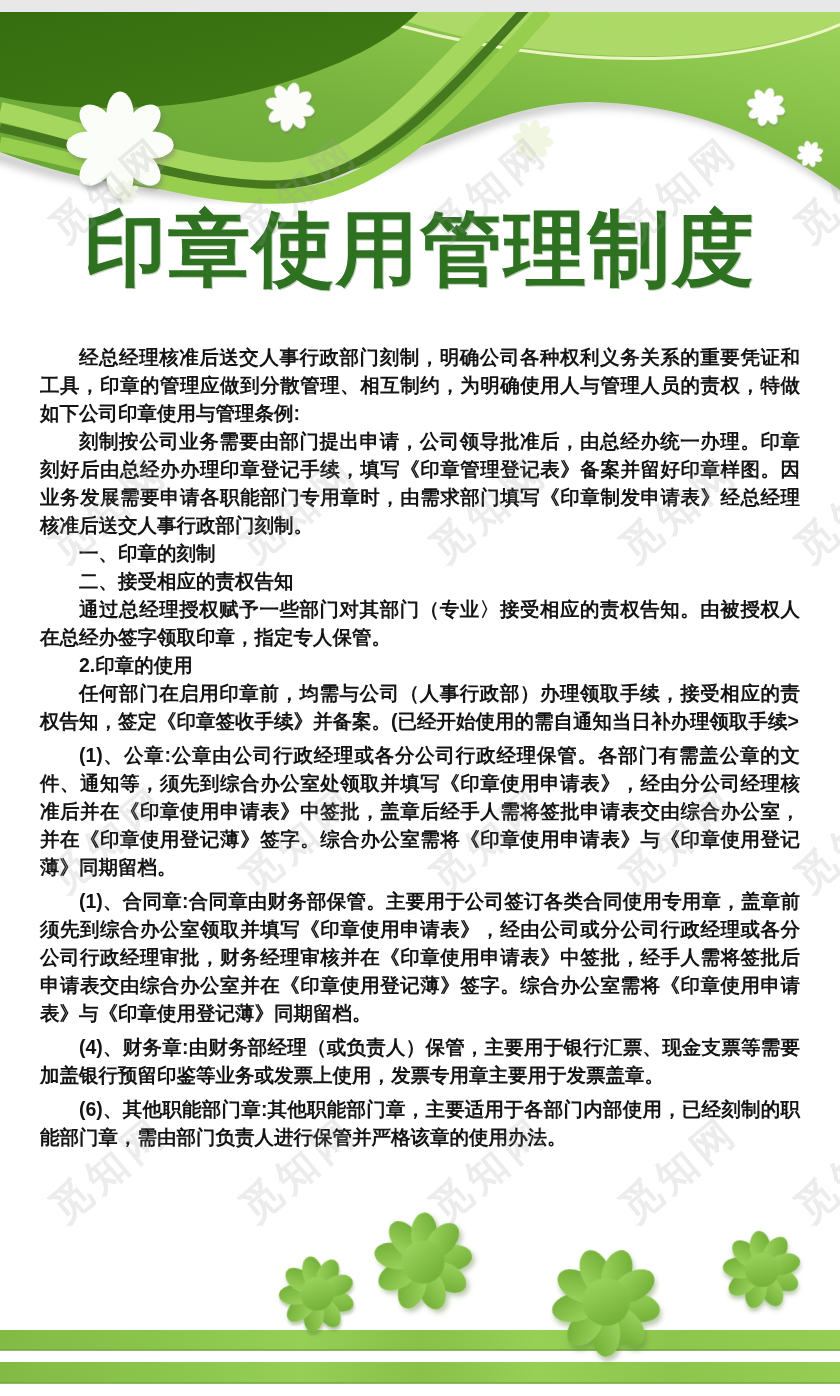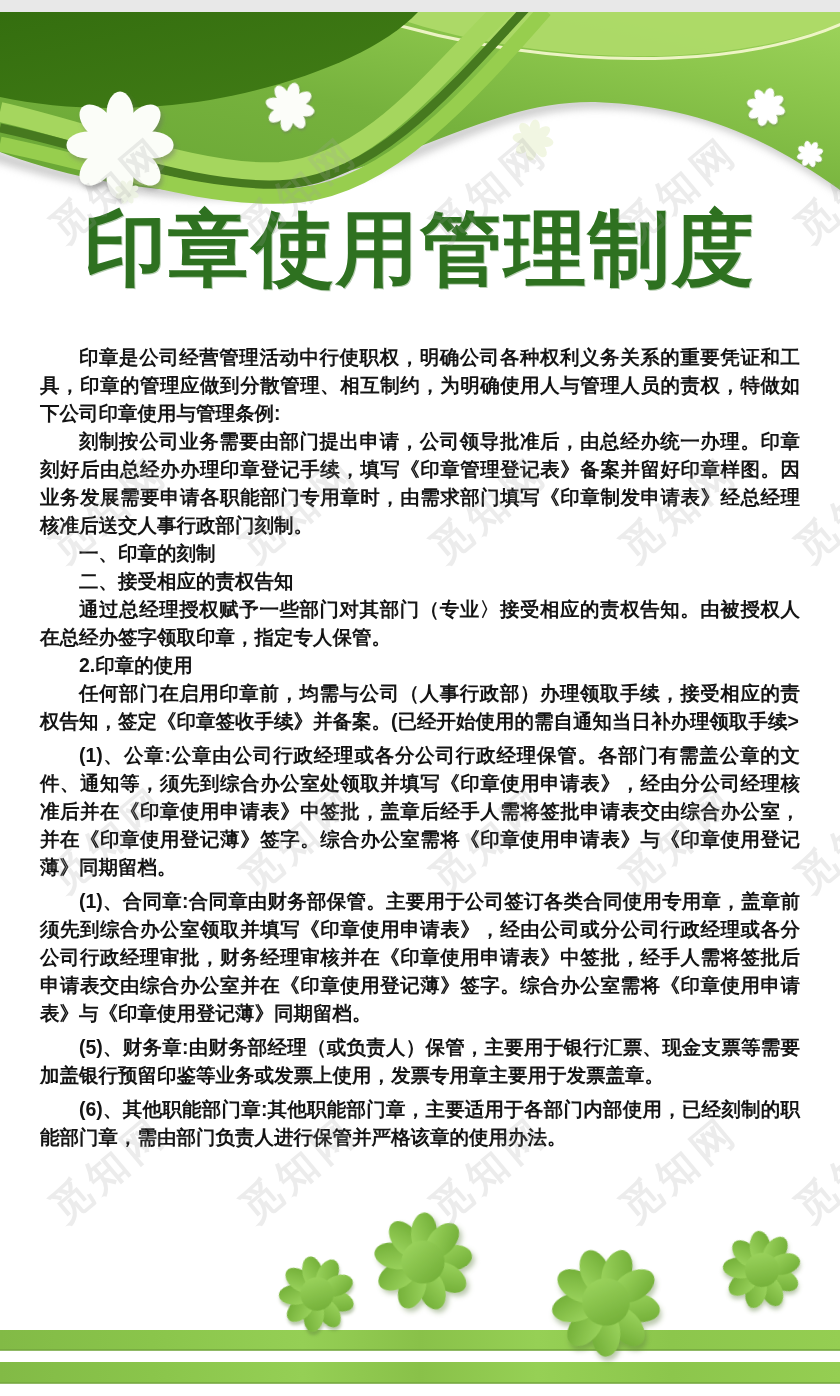--- a/index.html
+++ b/index.html
@@ -87,30 +87,30 @@
     <use href="#flower8" transform="translate(127,180) scale(12) rotate(20)" fill="#eef4e4" opacity="0.9"></use>
     <use href="#flower8" transform="translate(290,95) scale(24) rotate(12)" fill="#fcfdf9" filter="url(#fsh)"></use>
     <use href="#flower8" transform="translate(533,128) scale(20) rotate(8)" fill="#eff5dd" opacity="0.85"></use>
     <use href="#flower8" transform="translate(766,95) scale(19) rotate(15)" fill="#ffffff" filter="url(#fsh)"></use>
     <use href="#flower8" transform="translate(810,142) scale(13) rotate(30)" fill="#ffffff" filter="url(#fsh)"></use>
   </svg>
 
   <h1 class="title">印章使用管理制度</h1>
 
   <div class="content" id="content">
-      <p class="para">印章是公司经营管理活动中行使职权，明确公司各种权利义务关系的重要凭证和工具，印章的管理应做到分散管理、相互制约，为明确使用人与管理人员的责权，特做如下公司印章使用与管理条例:</p>
+      <p class="para">经总经理核准后送交人事行政部门刻制，明确公司各种权利义务关系的重要凭证和工具，印章的管理应做到分散管理、相互制约，为明确使用人与管理人员的责权，特做如下公司印章使用与管理条例:</p>
       <p class="para">刻制按公司业务需要由部门提出申请，公司领导批准后，由总经办统一办理。印章刻好后由总经办办理印章登记手续，填写《印章管理登记表》备案并留好印章样图。因业务发展需要申请各职能部门专用章时，由需求部门填写《印章制发申请表》经总经理核准后送交人事行政部门刻制。</p>
       <p class="para">一、印章的刻制</p>
       <p class="para">二、接受相应的责权告知</p>
       <p class="para">通过总经理授权赋予一些部门对其部门（专业〉接受相应的责权告知。由被授权人在总经办签字领取印章，指定专人保管。</p>
       <p class="para">2.印章的使用</p>
       <p class="para">任何部门在启用印章前，均需与公司（人事行政部）办理领取手续，接受相应的责权告知，签定《印章签收手续》并备案。(已经开始使用的需自通知当日补办理领取手续&gt;</p>
       <p class="para gap">(1)、公章:公章由公司行政经理或各分公司行政经理保管。各部门有需盖公章的文件、通知等，须先到综合办公室处领取并填写《印章使用申请表》，经由分公司经理核准后并在《印章使用申请表》中签批，盖章后经手人需将签批申请表交由综合办公室，并在《印章使用登记薄》签字。综合办公室需将《印章使用申请表》与《印章使用登记薄》同期留档。</p>
       <p class="para gap">(1)、合同章:合同章由财务部保管。主要用于公司签订各类合同使用专用章，盖章前须先到综合办公室领取并填写《印章使用申请表》，经由公司或分公司行政经理或各分公司行政经理审批，财务经理审核并在《印章使用申请表》中签批，经手人需将签批后申请表交由综合办公室并在《印章使用登记薄》签字。综合办公室需将《印章使用申请表》与《印章使用登记薄》同期留档。</p>
-      <p class="para gap">(5)、财务章:由财务部经理（或负责人）保管，主要用于银行汇票、现金支票等需要加盖银行预留印鉴等业务或发票上使用，发票专用章主要用于发票盖章。</p>
+      <p class="para gap">(4)、财务章:由财务部经理（或负责人）保管，主要用于银行汇票、现金支票等需要加盖银行预留印鉴等业务或发票上使用，发票专用章主要用于发票盖章。</p>
       <p class="para gap">(6)、其他职能部门章:其他职能部门章，主要适用于各部门内部使用，已经刻制的职能部门章，需由部门负责人进行保管并严格该章的使用办法。</p>
     </div>
 
   <svg class="footer-svg" width="840" height="240" viewBox="0 0 840 240">
     <defs>
       <linearGradient id="gStripeH" x1="0" y1="0" x2="1" y2="0">
         <stop offset="0" stop-color="#82ba46"></stop>
         <stop offset="0.18" stop-color="#8ac54b"></stop>
         <stop offset="0.36" stop-color="#95cf55"></stop>
         <stop offset="0.50" stop-color="#89c149"></stop>

